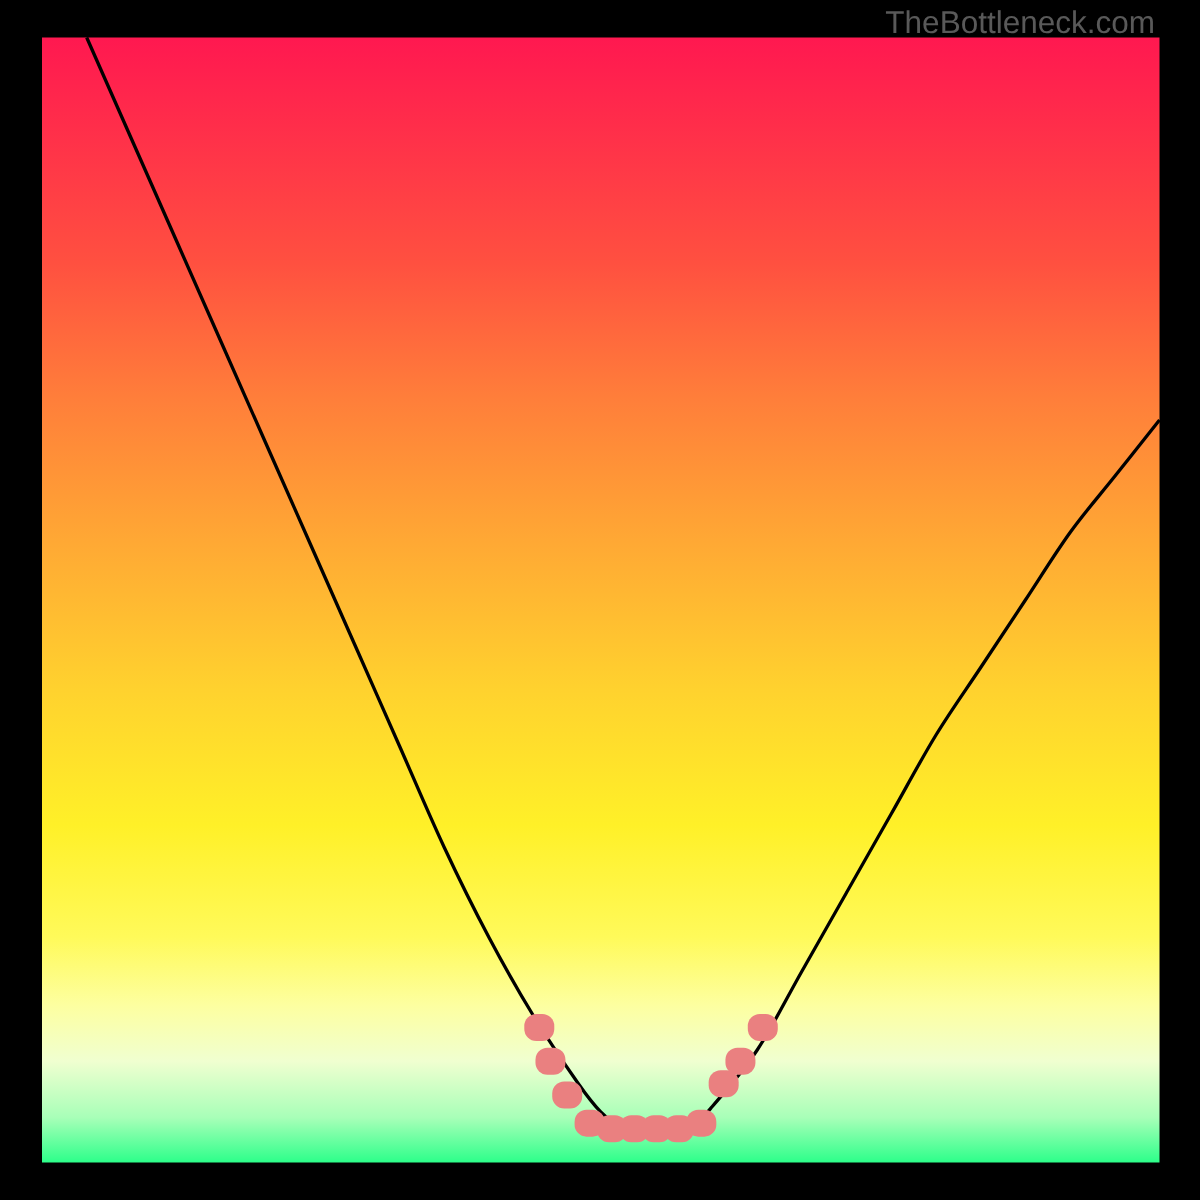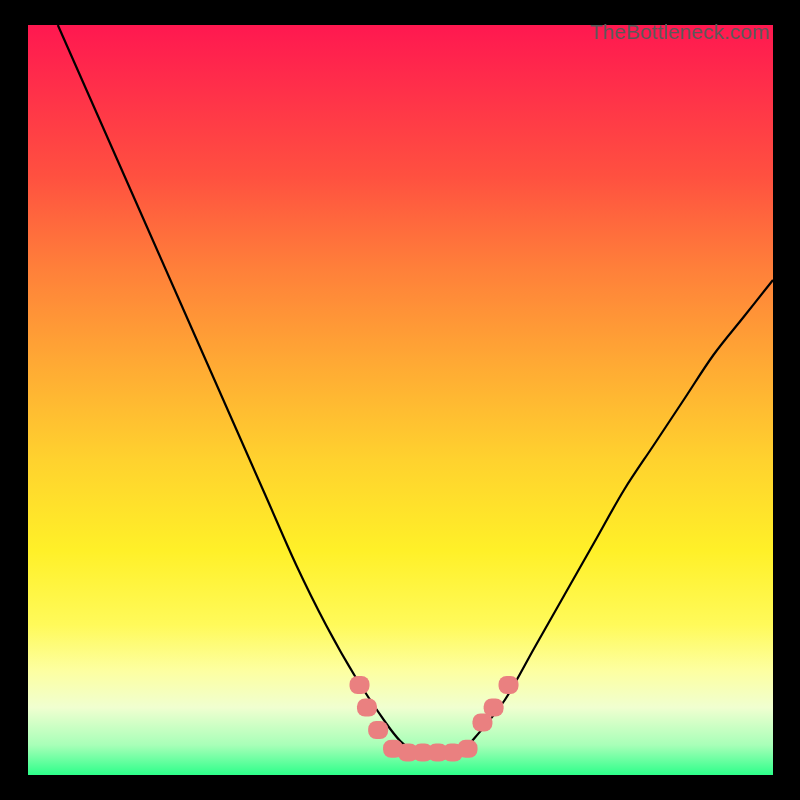--- a/index.html
+++ b/index.html
@@ -33,21 +33,21 @@
       #fff028 70%,
       #fffa5a 80%,
       #fdffa0 86%,
       #f0ffd0 91%,
       #a8ffb8 96%,
       #2dff8a 100%
     );
   }
   .watermark {
     position: absolute;
-    top: 20px;
+    top: 4px;
     right: 30px;
     color: #595959;
     font-size: 21px;
     font-weight: 500;
     z-index: 10;
     font-family: Arial, sans-serif;
   }
   svg.curve-layer {
     position: absolute;
     left: 0;

